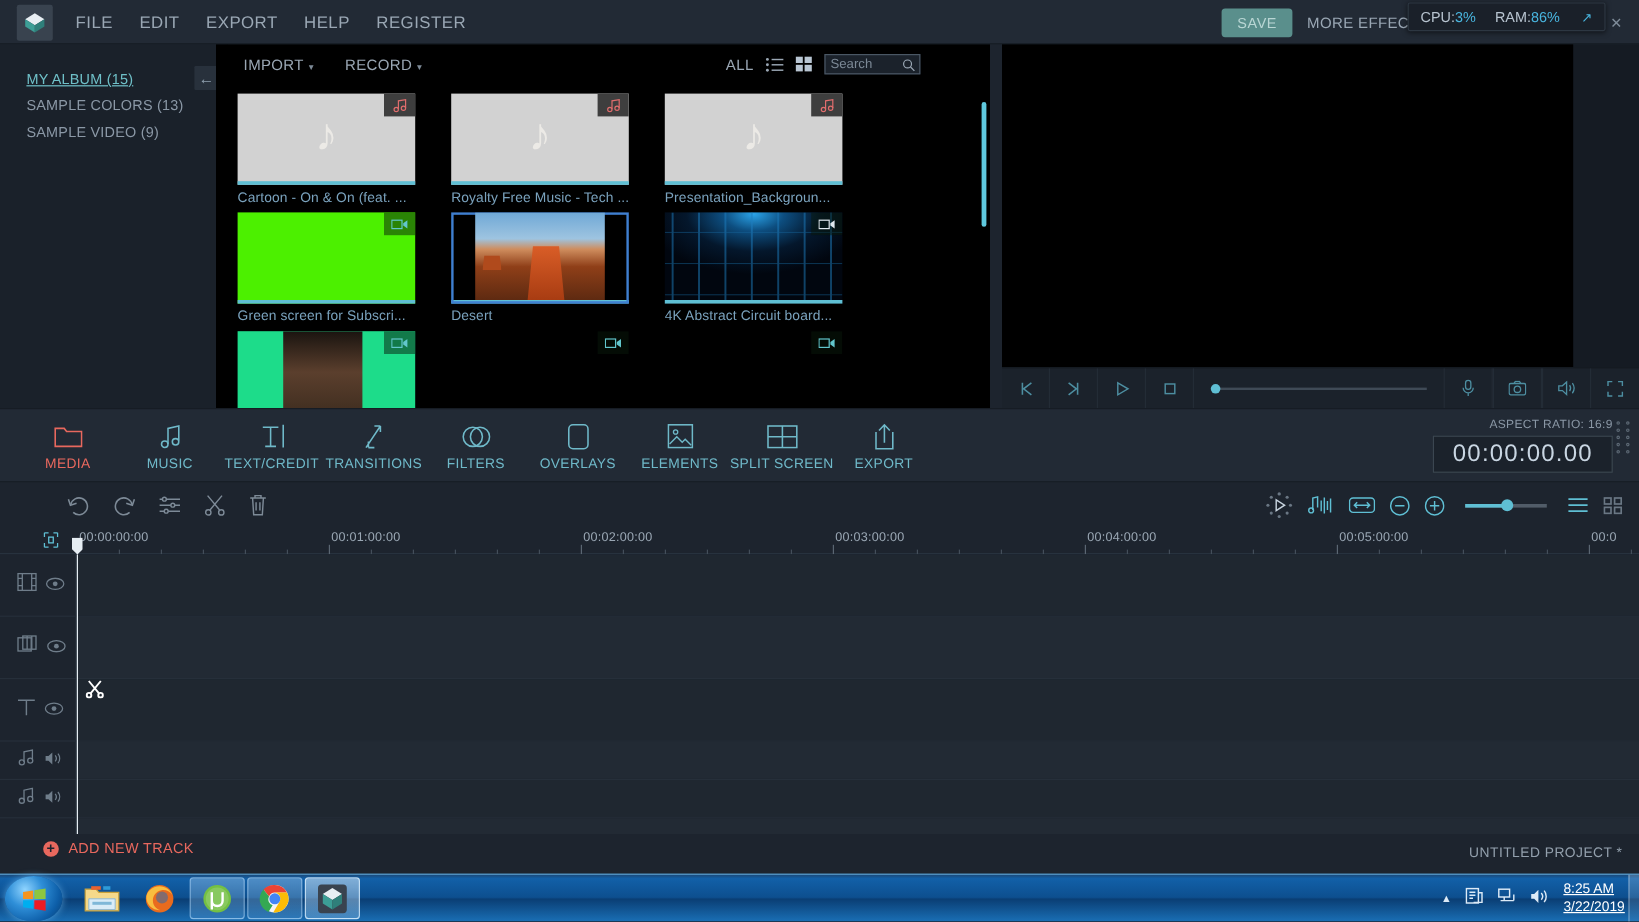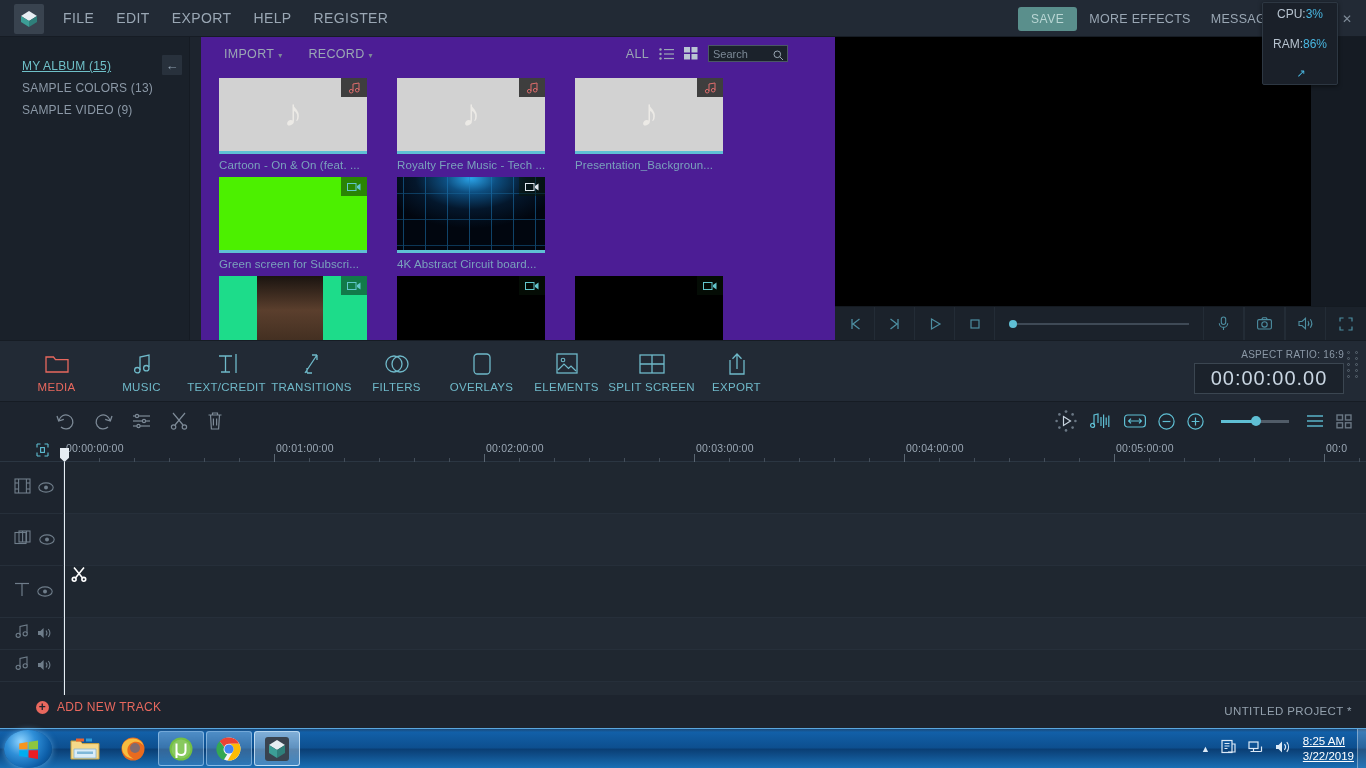--- a/index.html
+++ b/index.html
@@ -35,42 +35,41 @@
     padding: 5px 13px; border-radius: 3px; margin-right: 12px;
   }
   .tr-link { color: #9aa7b4; font-size: 12.5px; letter-spacing: .3px; margin-right: 20px; white-space: nowrap; }
   .winctl { display: flex; align-items: center; gap: 14px; margin-right: 14px; color: #7f8c99; font-size: 12px; }
   .stats-pop {
     position: absolute; right: 28px; top: 2px;
     background: #1a2029; border: 1px solid #2d3742; border-radius: 2px;
     padding: 4px 10px; font-size: 12px; color: #b7c3cf;
     display: flex; align-items: center; gap: 16px; z-index: 30;
     box-shadow: 0 1px 4px rgba(0,0,0,.5);
-    flex-direction: column;
   }
   .stats-pop b { color: #49b6e0; font-weight: normal; }
   .stats-pop .popout { color: #49b6e0; font-size: 11px; margin-left: 2px; }
 
   
   .album-panel {
     position: absolute; left: 0; top: 37px; width: 190px; height: 303px;
     background: #1a212a; border-right: 1px solid #151b23;
   }
   .album-item { font-size: 12px; letter-spacing: .2px; color: #8b98a6; padding: 4px 0 4px 22px; cursor: default; }
   .album-item.active { color: #6fc0c8; text-decoration: underline; }
   .collapse-btn {
     position: absolute; right: 7px; top: 18px; width: 20px; height: 20px;
     background: #28313c; color: #8fa0af; font-size: 13px;
     display: flex; align-items: center; justify-content: center; border-radius: 1px;
   }
 
   
   .media-panel {
-    position: absolute; left: 201px; top: 37px; width: 645px; height: 303px;
-    background: #4c1d95;
+    position: absolute; left: 180px; top: 37px; width: 645px; height: 303px;
+    background: #000000;
   }
   .media-toolbar { position: relative; height: 33px; display: flex; align-items: center; padding: 0 10px; }
   .mt-btn { color: #9aa7b4; font-size: 12.5px; letter-spacing: .3px; padding: 0 13px; white-space: nowrap; }
   .mt-btn .caret { font-size: 8px; margin-left: 4px; color: #7d8a97; }
   .mt-right { position: absolute; right: 58px; top: 0; height: 33px; display: flex; align-items: center; gap: 9px; }
   .mt-all { color: #9aa7b4; font-size: 12.5px; letter-spacing: .3px; }
   .viewicon { width: 16px; height: 14px; display: flex; align-items: center; justify-content: center; }
   .search-wrap {
     position: relative; width: 80px; height: 17px;
     border: 1px solid #4a5764; background: #1b222b; display: flex; align-items: center;
@@ -387,20 +386,29 @@
         <div class="mcell">
           <div class="thumb greenscreen">
             <div class="badge video">
               <svg width="14" height="10" viewBox="0 0 14 10">
                   <rect x="0.5" y="1.5" width="8.5" height="7" fill="none" stroke="#62c6cc" stroke-width="1"></rect>
                   <polygon points="10,4 13.5,1.5 13.5,8.5 10,6" fill="#62c6cc"></polygon>
                 </svg>
             </div>
           </div>
           <div class="mlabel">Green screen for Subscri...</div>
+        </div>
+        <div class="mcell">
+          <div class="thumb desert sel">
+            <div class="desert-inner">
+              <div class="desert-butte"></div>
+              <div class="desert-b2"></div>
+            </div>
+          </div>
+          <div class="mlabel">Desert</div>
         </div>
         <div class="mcell">
           <div class="thumb circuit">
             <div class="circuit-lines"></div>
             <div class="badge video">
               <svg width="14" height="10" viewBox="0 0 14 10">
                   <rect x="0.5" y="1.5" width="8.5" height="7" fill="none" stroke="#dfe8ef" stroke-width="1"></rect>
                   <polygon points="10,4 13.5,1.5 13.5,8.5 10,6" fill="#dfe8ef"></polygon>
                 </svg>
             </div>

